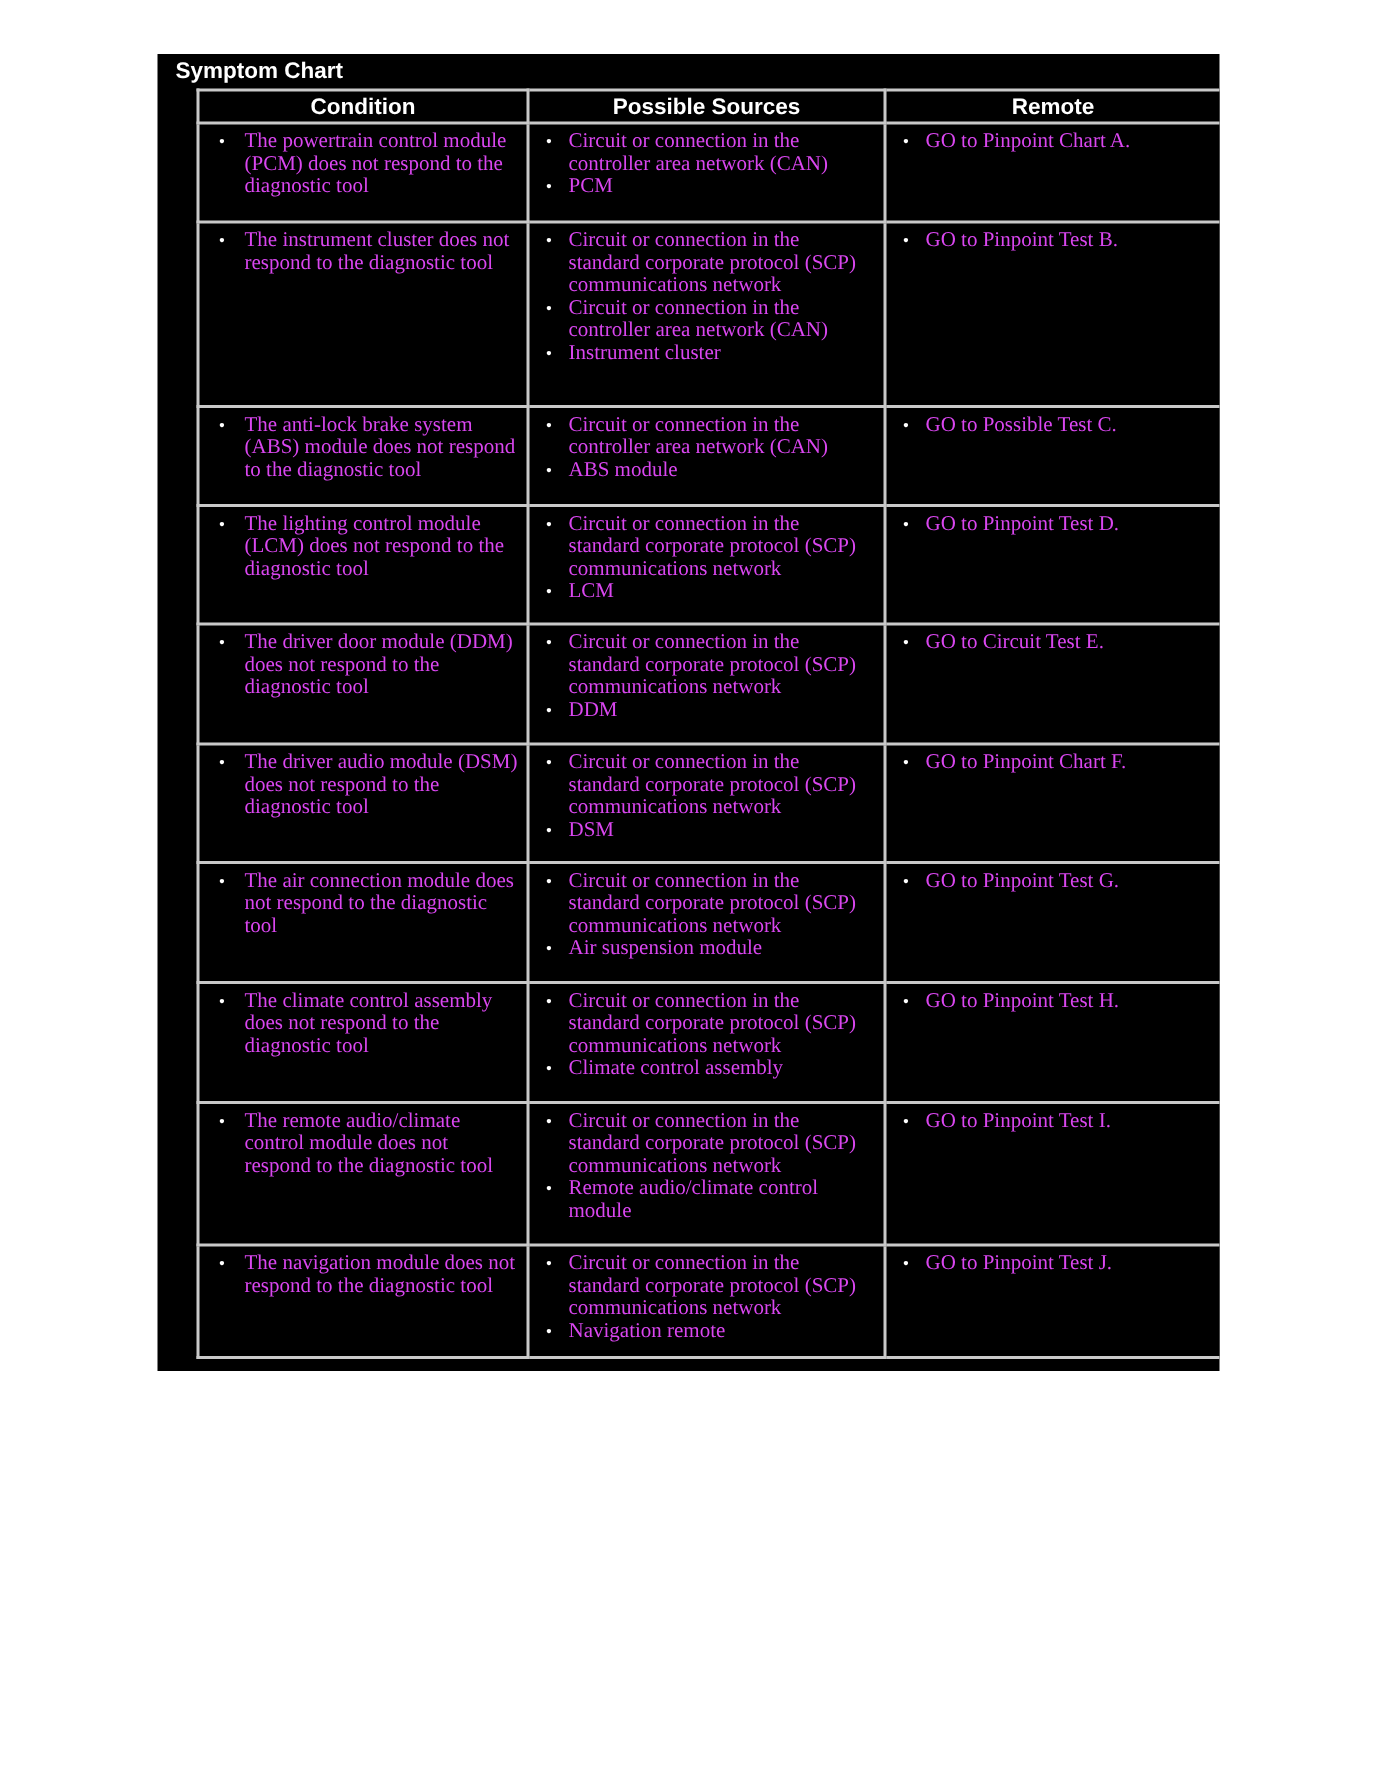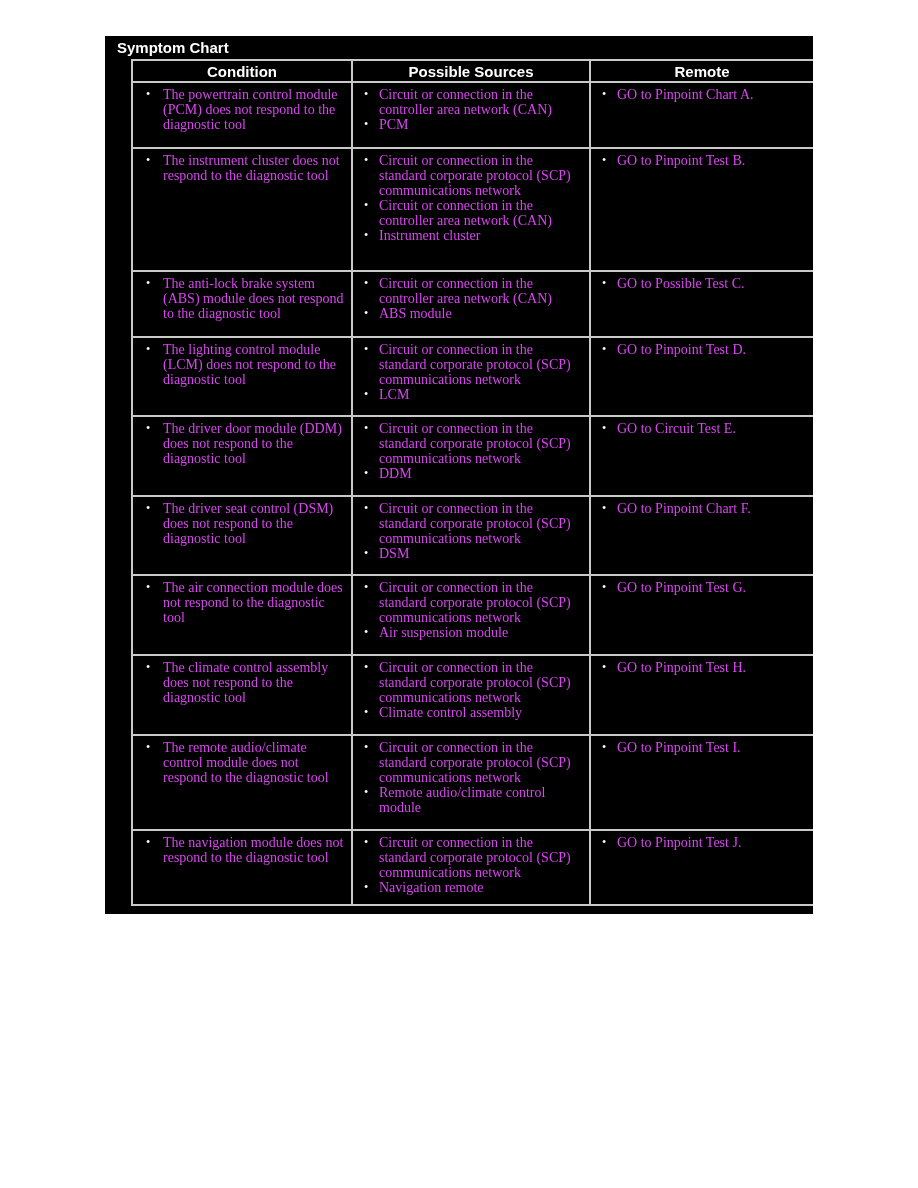--- a/index.html
+++ b/index.html
@@ -220,21 +220,21 @@
             <div class="bi" data-name="list-item">
               <span class="bullet" data-name="bullet-icon">•</span>
               <span class="bi-text" data-name="list-item-text">GO to Circuit Test E.</span>
             </div>
           </td>
         </tr>
         <tr data-name="table-row" style="height: 79px;">
           <td data-name="condition-cell">
             <div class="bi" data-name="list-item">
               <span class="bullet" data-name="bullet-icon">•</span>
-              <span class="bi-text" data-name="list-item-text">The driver seat control (DSM) does not respond to the diagnostic tool</span>
+              <span class="bi-text" data-name="list-item-text">The driver audio module (DSM) does not respond to the diagnostic tool</span>
             </div>
           </td>
           <td data-name="sources-cell">
             <div class="bi" data-name="list-item">
               <span class="bullet" data-name="bullet-icon">•</span>
               <span class="bi-text" data-name="list-item-text">Circuit or connection in the standard corporate protocol (SCP) communications network</span>
             </div>
             <div class="bi" data-name="list-item">
               <span class="bullet" data-name="bullet-icon">•</span>
               <span class="bi-text" data-name="list-item-text">DSM</span>

